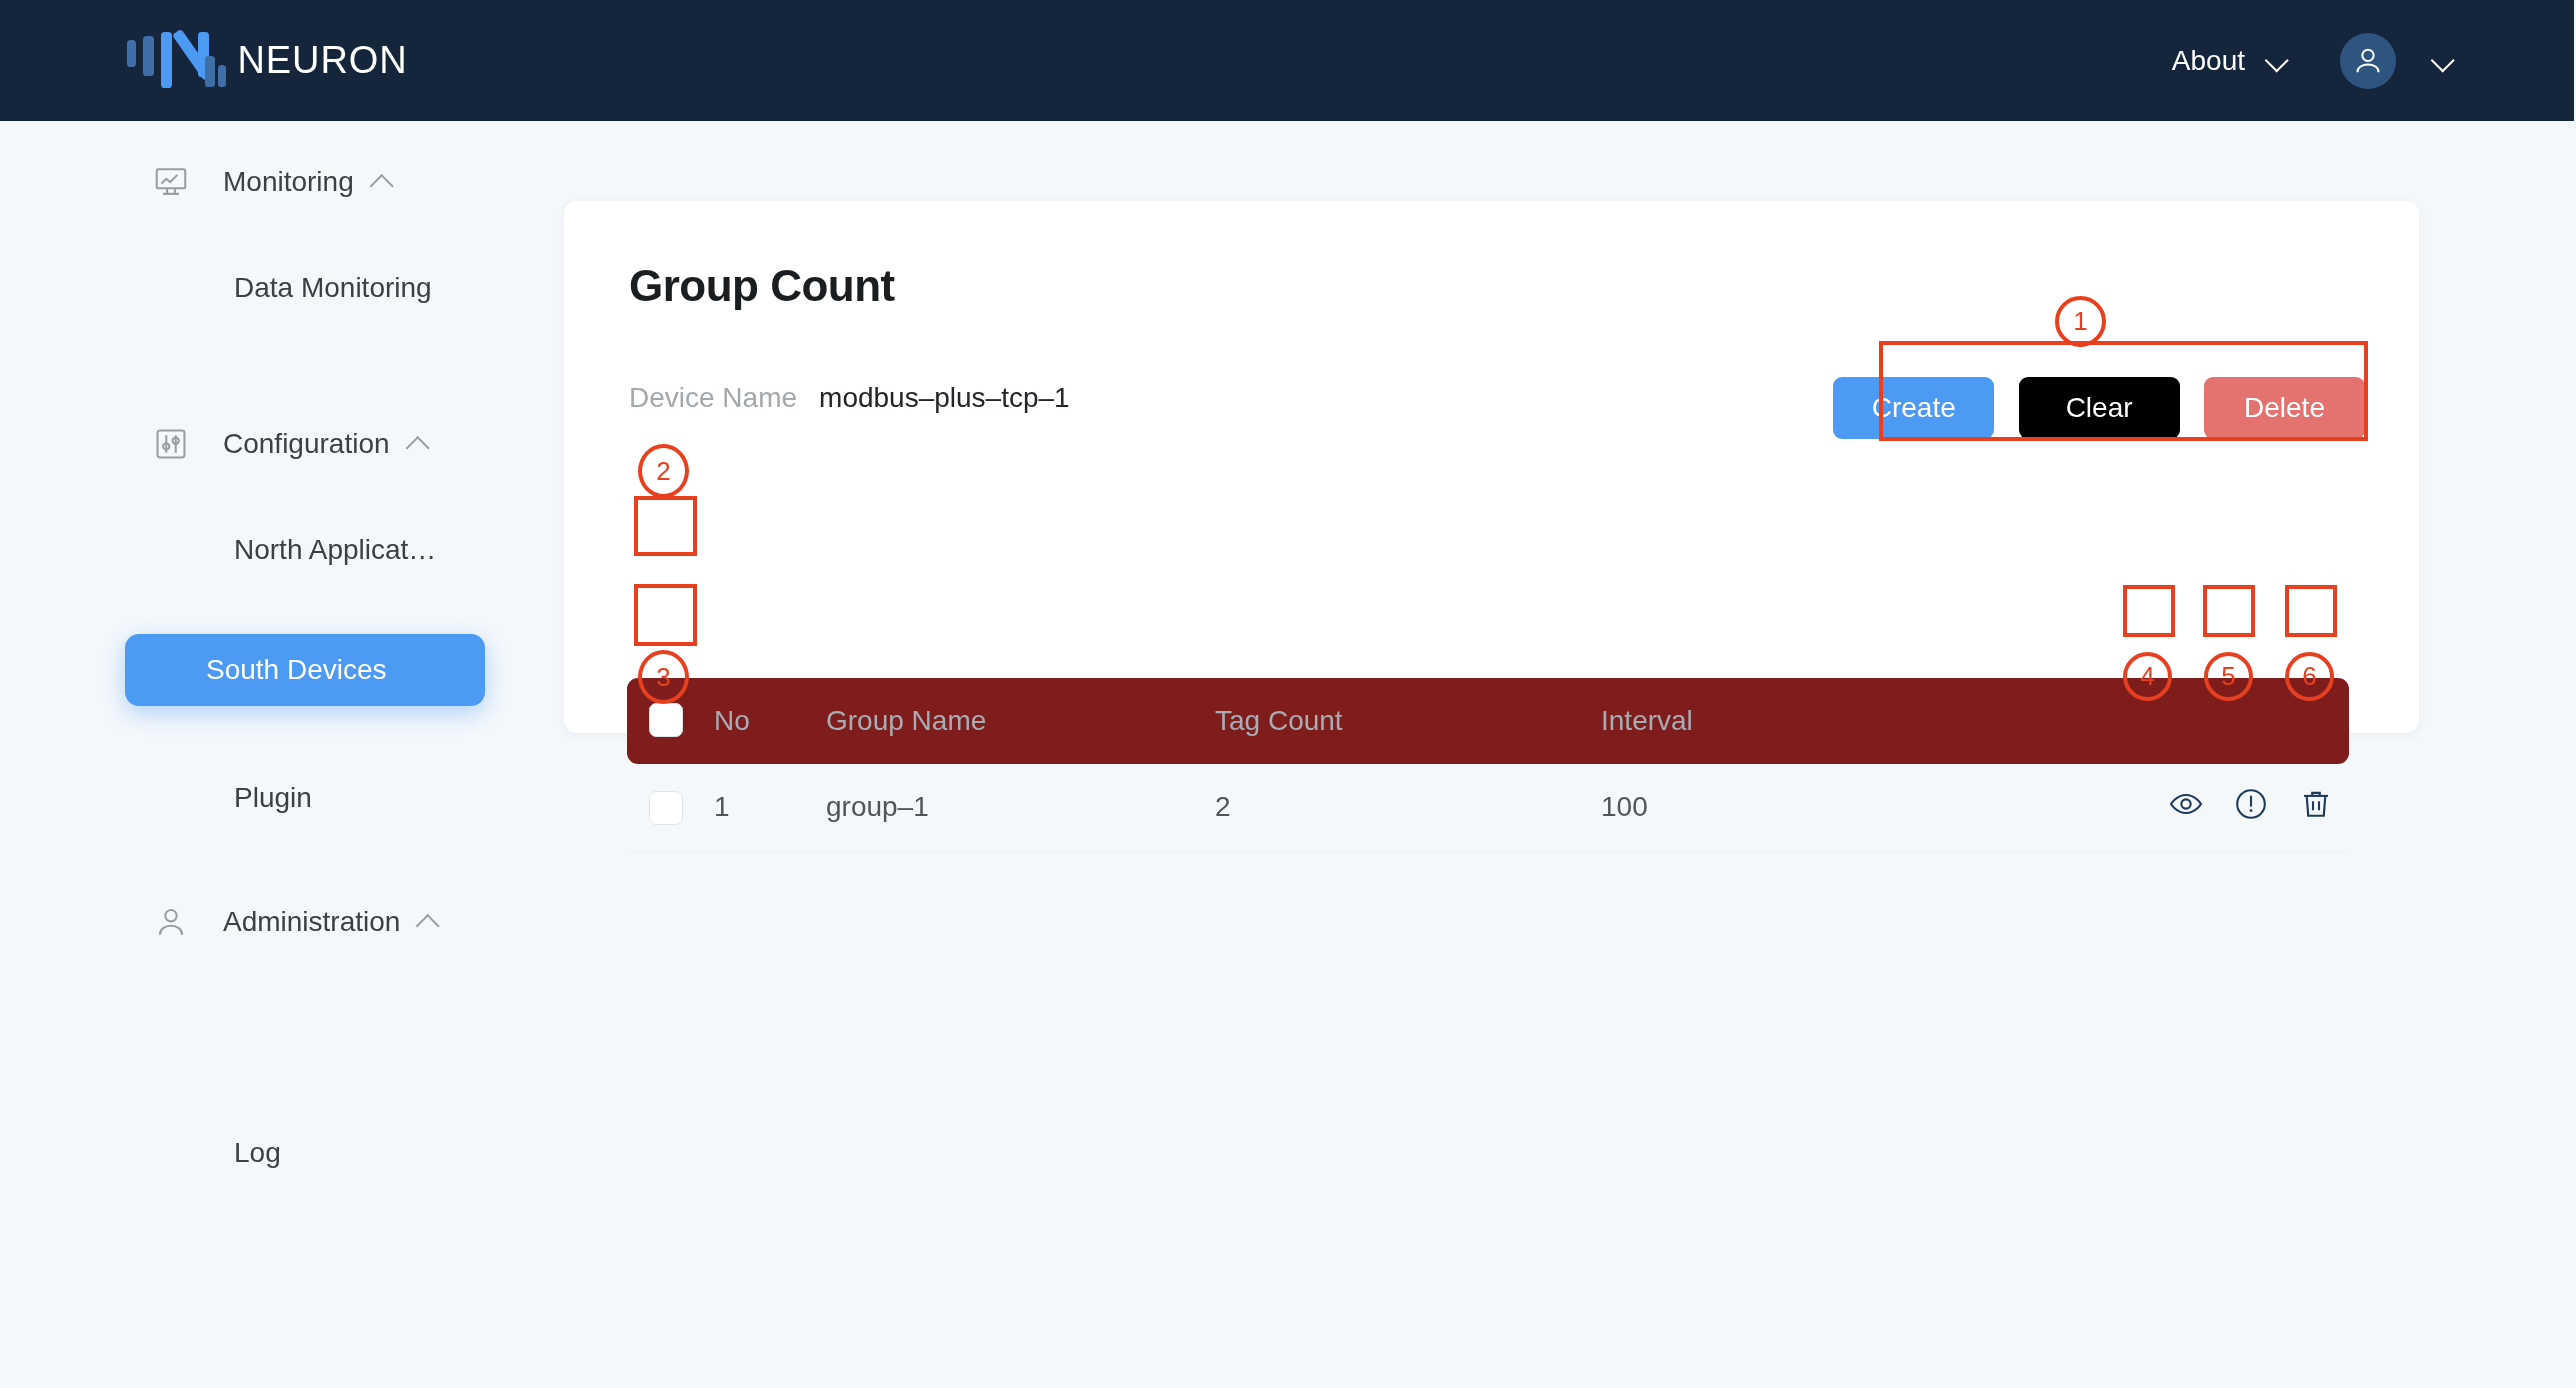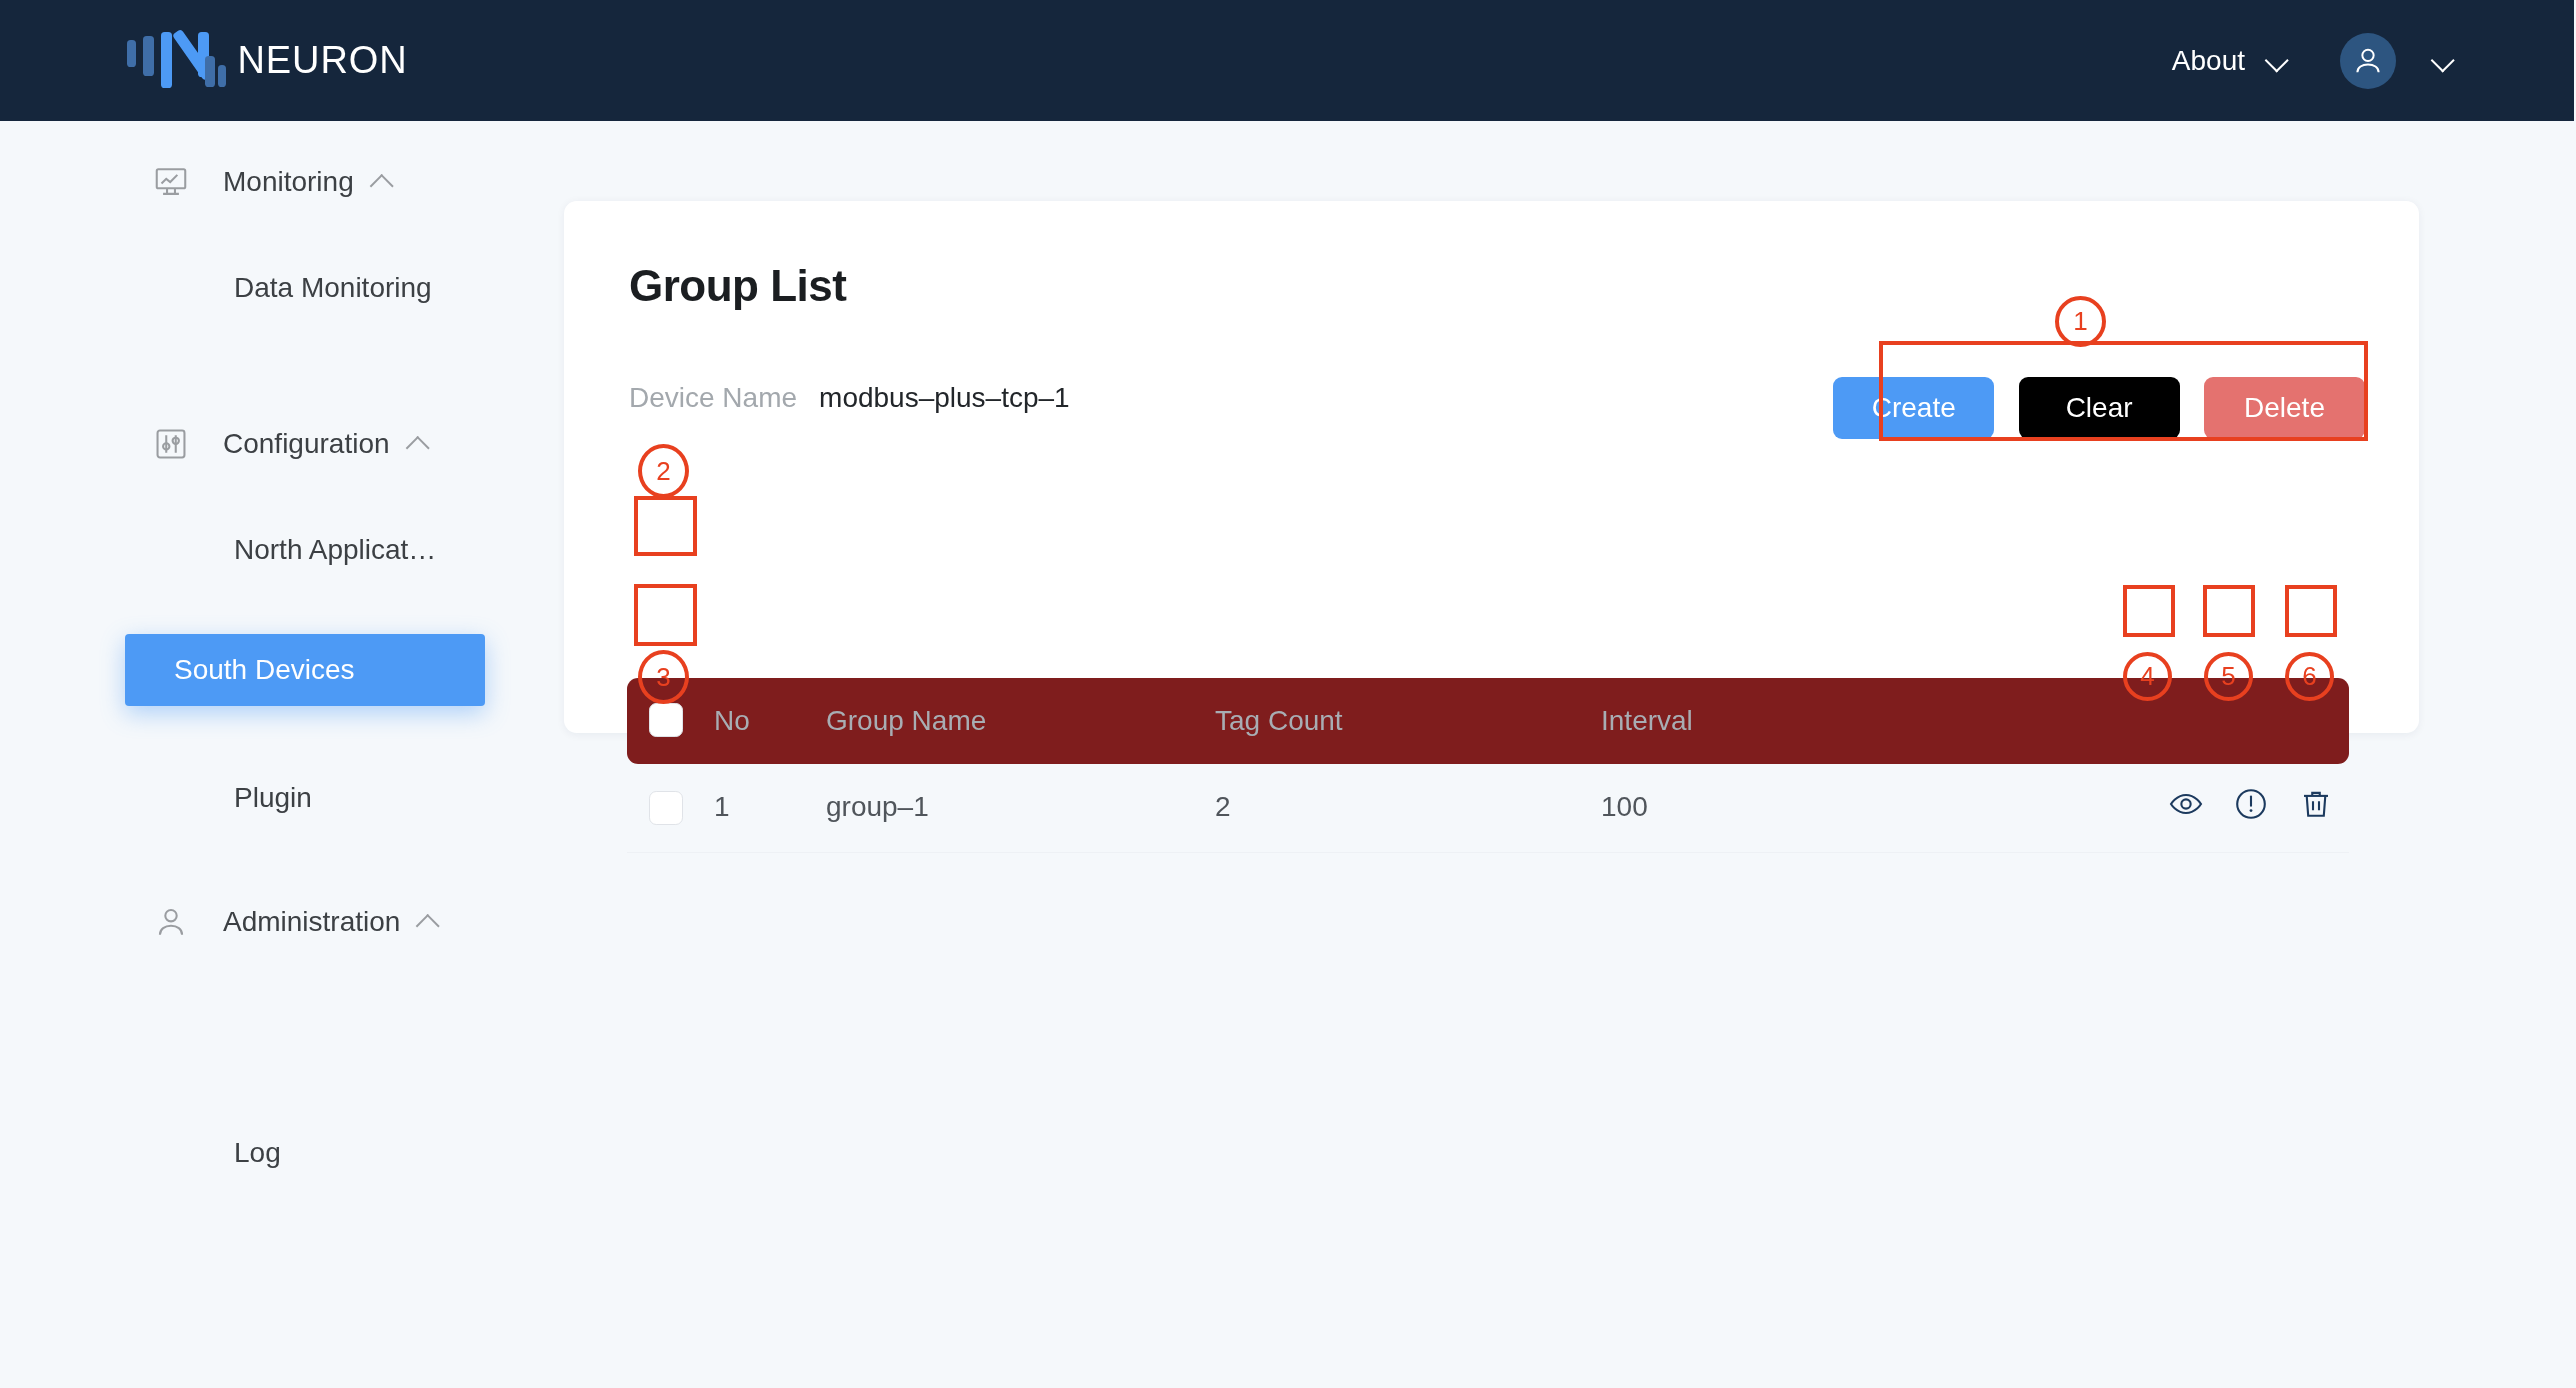--- a/index.html
+++ b/index.html
@@ -126,24 +126,24 @@
     align-items: center;
     padding-left: 234px;
     color: #3c4044;
     font-size: 28px;
     cursor: pointer;
     white-space: nowrap;
   }
   .nav-sub.active {
     background: #4d9af5;
     color: #ffffff;
-    border-radius: 4px;
+    border-radius: 14px;
     width: 360px;
     margin-left: 125px;
-    padding-left: 49px;
+    padding-left: 81px;
     height: 72px;
     box-shadow: 0 7.2px 23.5px rgba(77,154,245,0.42);
   }
 
   
   .card {
     position: absolute;
     left: 564px;
     top: 201px;
     width: 1855px;
@@ -353,21 +353,21 @@
   </div>
 
 
   <div class="nav-sub" style="top:999px;position:absolute;">
     <span>Log</span>
   </div>
 </div>
 
 <div class="card">
 
-  <div class="card-title">Group List</div>
+  <div class="card-title">Group Count</div>
 
   <div class="device-line">
     <span class="device-label">Device Name</span>
     <span class="device-value">modbus–plus–tcp–1</span>
   </div>
 
   <div class="btn-row">
     <button class="btn btn-create">Create</button>
     <button class="btn btn-clear">Clear</button>
     <button class="btn btn-delete">Delete</button>

